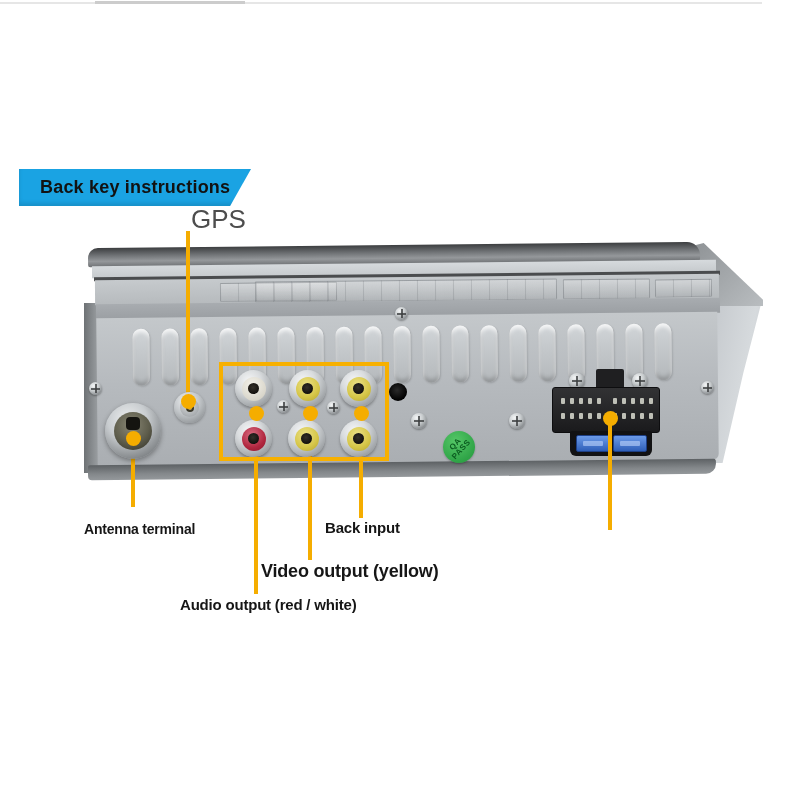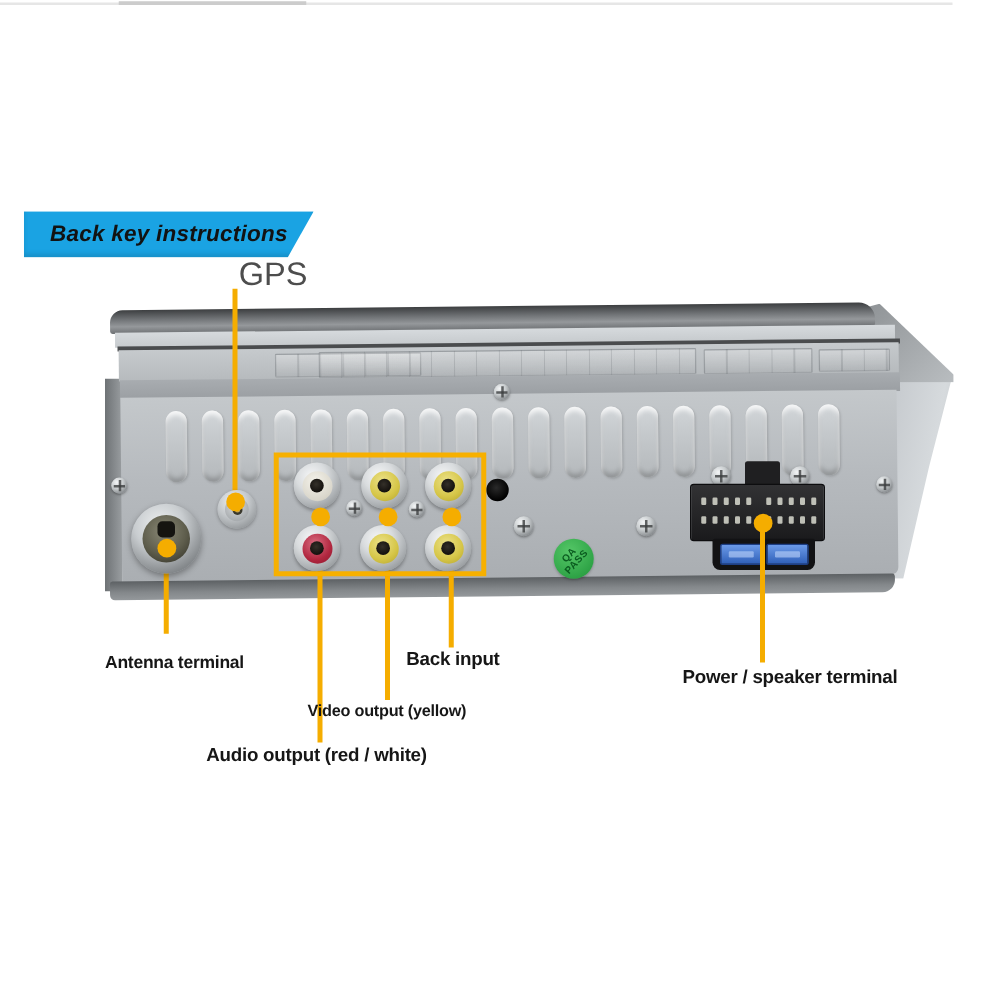--- a/index.html
+++ b/index.html
@@ -8,21 +8,21 @@
   .abs{position:absolute;}
 
   
   .hairline{left:0;top:2px;width:762px;height:2px;background:#e6e6e6;z-index:0;}
   .hairline-dark{left:95px;top:1px;width:150px;height:3px;background:#cccccc;z-index:0;}
 
   
   .banner{left:19px;top:169px;width:232px;height:37px;background:#1aa3e3;z-index:9;
           clip-path:polygon(0 0,100% 0,91% 100%,0 100%);
           display:flex;align-items:center;padding-left:21px;box-sizing:border-box;
-          box-shadow:inset 0 -3px 4px rgba(0,0,0,0.12);font-style:italic;}
+          box-shadow:inset 0 -3px 4px rgba(0,0,0,0.12);}
   .banner span{font-size:18px;font-weight:bold;color:#121212;letter-spacing:.2px;}
 
   .gps-label{left:191px;top:204px;font-size:26px;color:#4d4d4d;font-weight:500;z-index:9;}
 
   
   .band{transform:rotate(-0.6deg);transform-origin:50% 50%;}
   .top-strip{left:88px;top:245px;width:612px;height:19px;border-radius:10px 13px 2px 2px;
              background:linear-gradient(180deg,#3c3e40 0%,#707376 40%,#95989b 70%,#6e7174 100%);z-index:1;}
   .top-surface{left:92px;top:263px;width:624px;height:12px;
              background:linear-gradient(180deg,#d6dadd,#c6cacd);z-index:1;}
@@ -269,17 +269,16 @@
 
   <div class="abs odot" style="left:125.5px;top:430.5px;"></div>
   <div class="abs odot" style="left:181px;top:394px;"></div>
   <div class="abs odot" style="left:248.5px;top:405.5px;"></div>
   <div class="abs odot" style="left:302.5px;top:405.5px;"></div>
   <div class="abs odot" style="left:353.5px;top:405.5px;"></div>
   <div class="abs odot" style="left:602.5px;top:410.5px;"></div>
 
   <div class="abs lbl" style="left:84px;top:521px;font-size:14px;">Antenna terminal</div>
   <div class="abs lbl" style="left:325px;top:519px;font-size:15px;font-weight:800;">Back input</div>
-  <div class="abs lbl" style="left:246px;top:561px;font-size:13px;">Video output (yellow)</div>
-  <div class="abs lbl" style="left:165px;top:596px;font-size:15px;">Audio output (red / white)</div>
-  <div class="abs lbl" style="left:546px;top:533px;font-size:15px;">Power / speaker terminal</div>
+  <div class="abs lbl" style="left:261px;top:561px;font-size:18px;">Video output (yellow)</div>
+  <div class="abs lbl" style="left:180px;top:596px;font-size:15px;">Audio output (red / white)</div>
 
 </div>
 
 </body></html>

